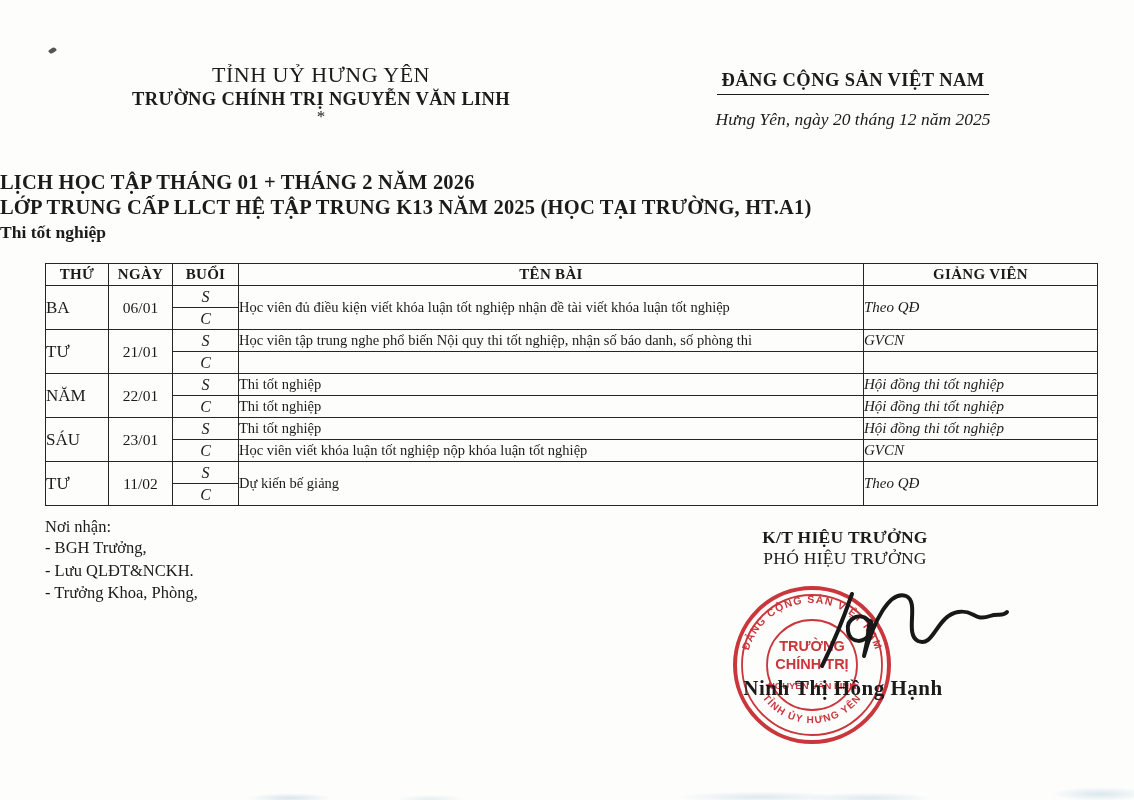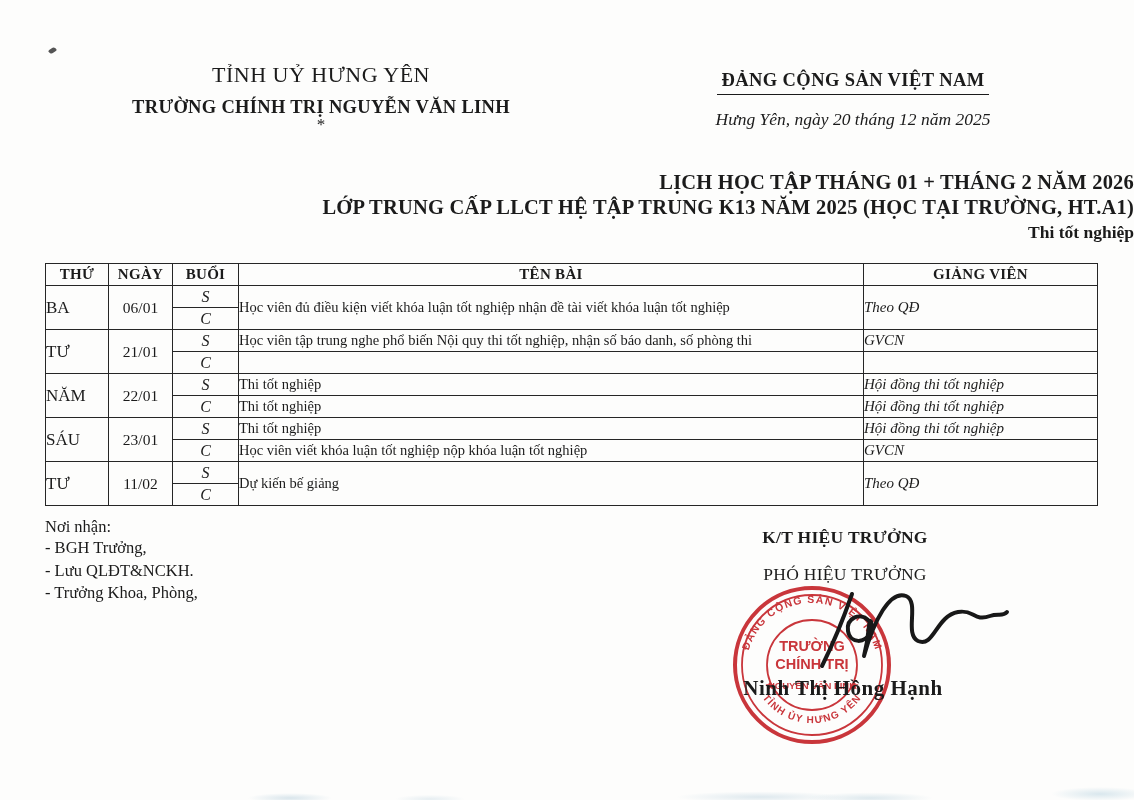--- a/index.html
+++ b/index.html
@@ -17,28 +17,28 @@
     background:
       radial-gradient(60px 7px at 290px 14px, rgba(150,185,205,.35), rgba(150,185,205,0) 70%),
       radial-gradient(120px 8px at 760px 13px, rgba(150,185,205,.30), rgba(150,185,205,0) 70%),
       radial-gradient(90px 8px at 870px 14px, rgba(140,180,200,.28), rgba(140,180,200,0) 70%),
       radial-gradient(70px 10px at 1100px 10px, rgba(150,190,210,.35), rgba(150,190,210,0) 70%),
       radial-gradient(50px 6px at 430px 15px, rgba(150,185,205,.22), rgba(150,185,205,0) 70%);
   }
   
   .org-left{left:96px;top:62px;width:450px;text-align:center;}
   .org-left .parent{font-size:22px;letter-spacing:.5px;}
-  .org-left .name{font-size:18.5px;font-weight:bold;margin-top:9px;letter-spacing:.3px;}
+  .org-left .name{font-size:18.5px;font-weight:bold;margin-top:1px;letter-spacing:.3px;}
   .org-left .sep{font-size:17px;line-height:14px;}
   .org-right{left:648px;top:70px;width:410px;text-align:center;}
   .org-right .motto{display:inline-block;font-size:18.5px;font-weight:bold;letter-spacing:.4px;
     border-bottom:1.6px solid #1b1b1b;padding:0 4px 3px 4px;}
   .org-right .pdate{font-size:17.5px;font-style:italic;margin-top:14px;}
   
-  .title-block{left:0;top:170px;width:1134px;text-align:right;}
+  .title-block{left:0;top:170px;width:1134px;text-align:left;}
   .title-block .t1,.title-block .t2{font-size:20.5px;font-weight:bold;line-height:25px;letter-spacing:.2px;}
   .title-block .t3{font-size:17.5px;font-weight:bold;margin-top:2px;}
   
   table.sched{
     position:absolute;left:45px;top:263px;width:1052px;
     border-collapse:collapse;table-layout:fixed;
   }
   table.sched th,table.sched td{
     border:1.5px solid #262626;padding:0;vertical-align:middle;
     font-family:"Liberation Serif","DejaVu Serif",serif;
@@ -50,21 +50,21 @@
   td.date{font-size:15.5px;text-align:center;}
   td.session{font-size:16px;font-style:italic;text-align:center;}
   td.lesson{font-size:14.5px;text-align:left;padding:0 4px 0 8px;white-space:nowrap;overflow:hidden;}
   td.lecturer{font-size:15px;font-style:italic;text-align:left;padding:0 4px 0 10px;white-space:nowrap;overflow:hidden;}
   
   .recipients{left:45px;top:517px;width:320px;}
   .recipients .rhead{font-size:16.5px;text-underline-offset:3px;}
   .recipients .ritem{font-size:16.5px;line-height:22.5px;}
   .signer{left:700px;top:527px;width:290px;text-align:center;}
   .signer .s1{font-size:17.5px;font-weight:bold;letter-spacing:.3px;}
-  .signer .s2{font-size:17.5px;letter-spacing:.3px;margin-top:16px;}
+  .signer .s2{font-size:17.5px;letter-spacing:.3px;margin-top:0;}
   .stamp-wrap{left:732px;top:583px;width:160px;height:162px;opacity:.92;}
   .sig-wrap{left:778px;top:586px;width:235px;height:95px;}
   .signer-name{left:737px;top:676px;width:212px;text-align:center;font-size:21px;font-weight:bold;letter-spacing:.5px;}
 </style>
 </head>
 <body>
 
 <div class="abs speck"></div>
 <div class="abs bottom-smudge"></div>
 

